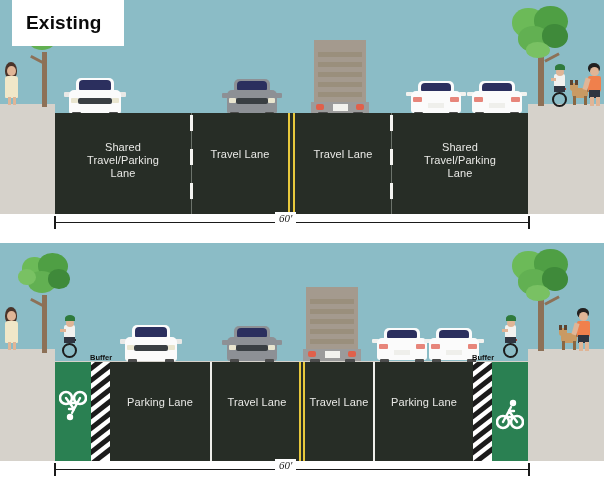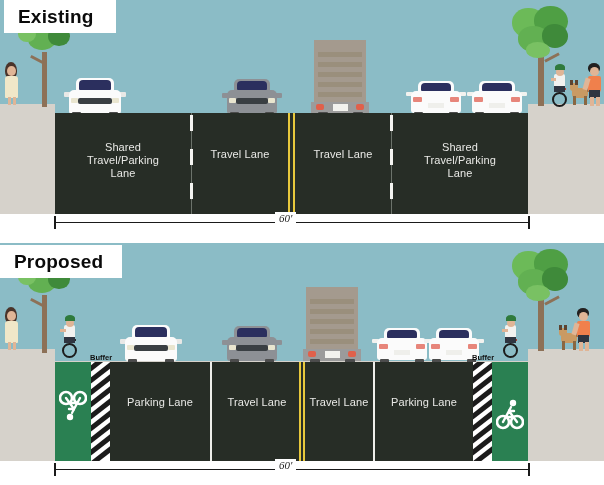--- a/index.html
+++ b/index.html
@@ -255,21 +255,21 @@
       </div>
     </div>
 
     <div class="dimwrap" style="left:50px;top:212px;width:484px;">
       <div class="dimcap" style="left:4px;"></div>
       <div class="dimline" style="left:5px;width:474px;"></div>
       <div class="dimcap" style="left:478px;"></div>
       <div class="dimtext" style="left:225px;">60'</div>
     </div>
 
-    <div class="titlebox" style="left:4px;top:0;width:112px;height:33px;">
+    <div class="titlebox" style="left:12px;top:0;width:112px;height:46px;">
       <span>Existing</span>
     </div>
   </div>
 
   <div class="panel" style="top:243px;height:242px;">
     <div class="sky"></div>
 
     <div class="ground" style="top:118px;height:100px;"></div>
     <div class="ground" style="left:0;top:106px;width:55px;height:112px;"></div>
     <div class="ground" style="left:528px;top:106px;width:76px;height:112px;"></div>
@@ -491,18 +491,15 @@
       </div>
     </div>
 
     <div class="dimwrap" style="left:50px;top:216px;width:484px;">
       <div class="dimcap" style="left:4px;"></div>
       <div class="dimline" style="left:5px;width:474px;"></div>
       <div class="dimcap" style="left:478px;"></div>
       <div class="dimtext" style="left:225px;">60'</div>
     </div>
 
-    <div class="titlebox" style="left:0;top:2px;width:122px;height:33px;">
-      <span>Proposed</span>
-    </div>
   </div>
 
 </div>
 
 </body></html>

